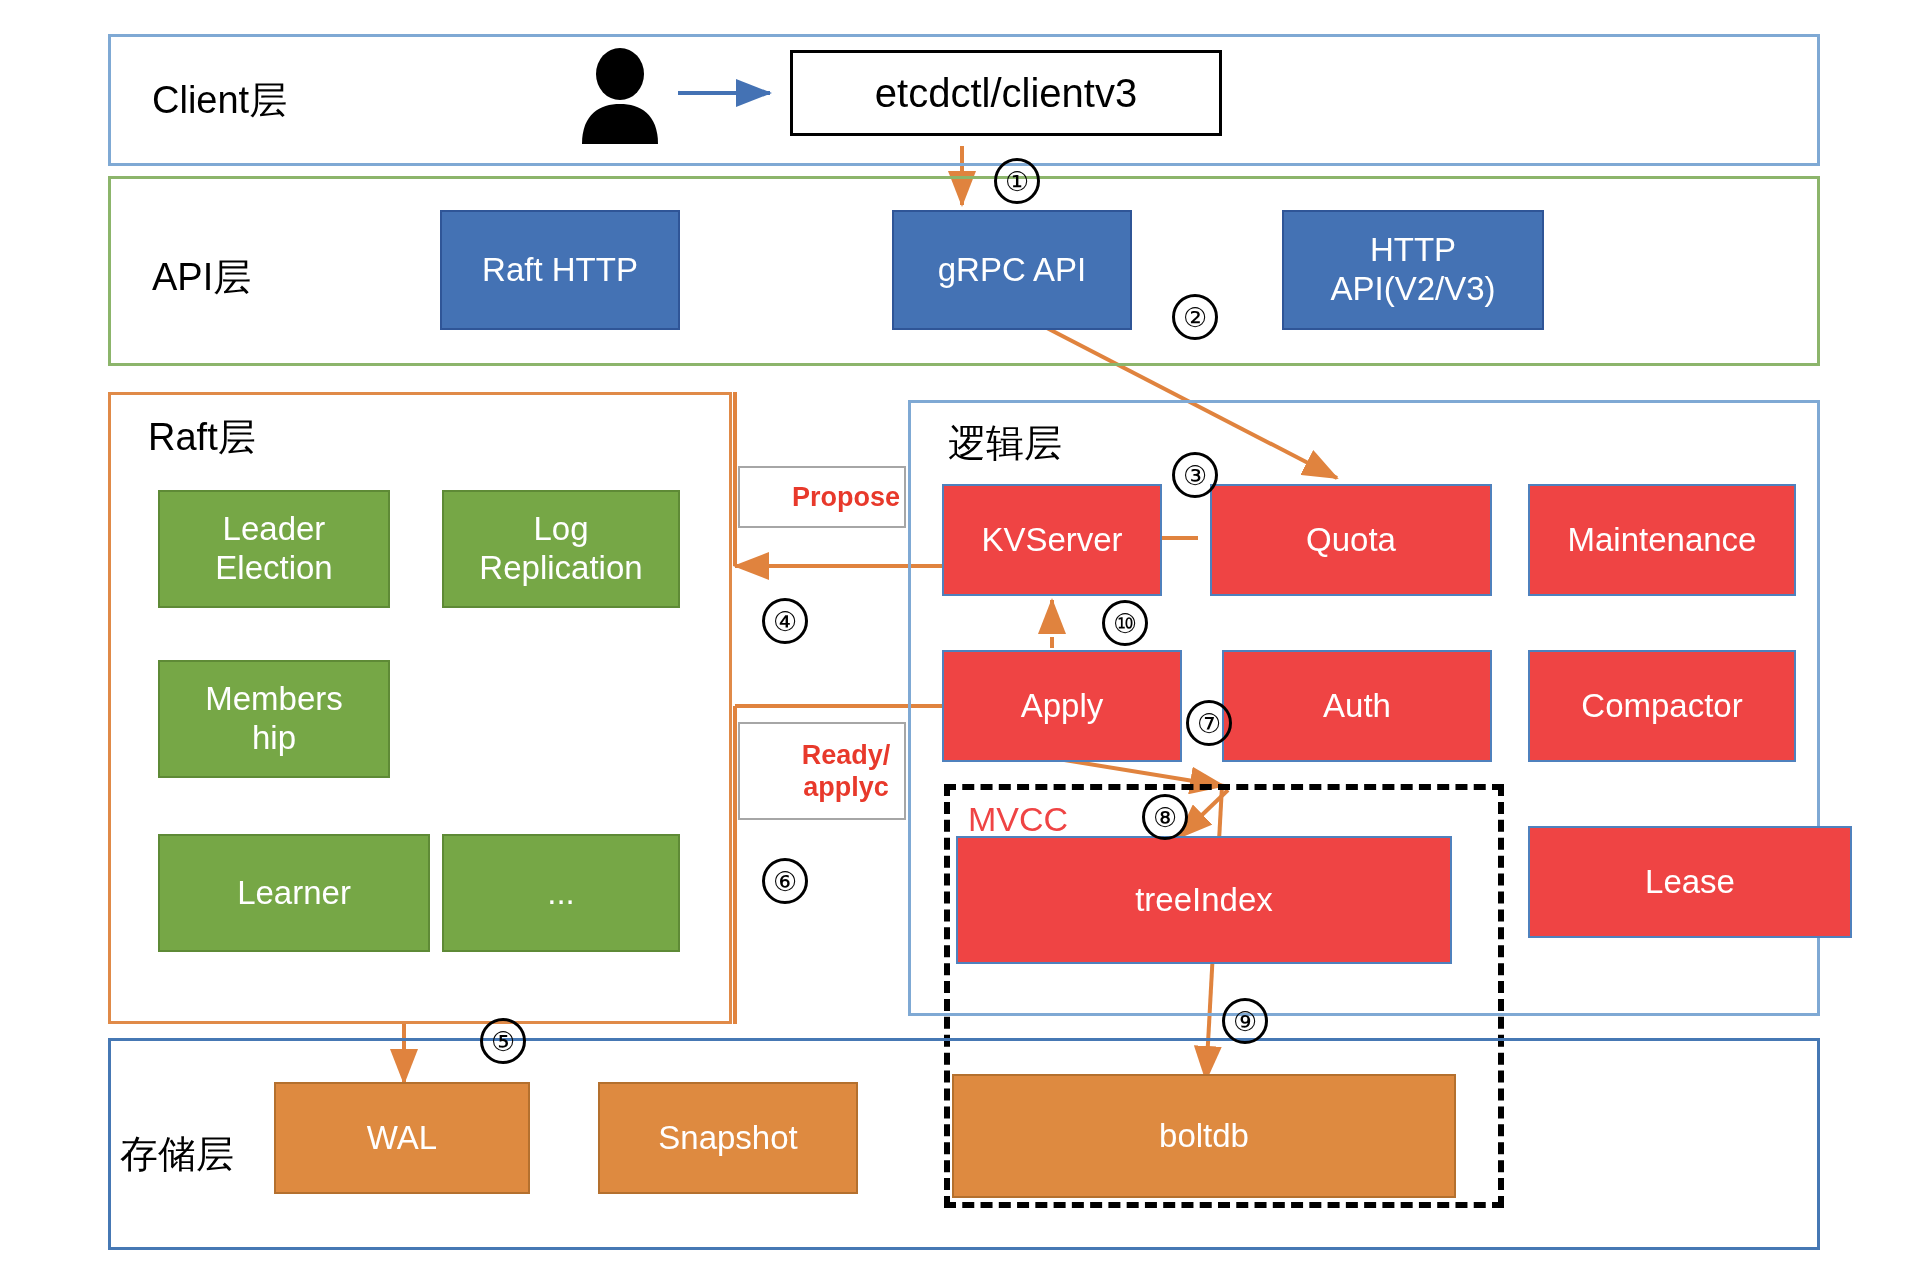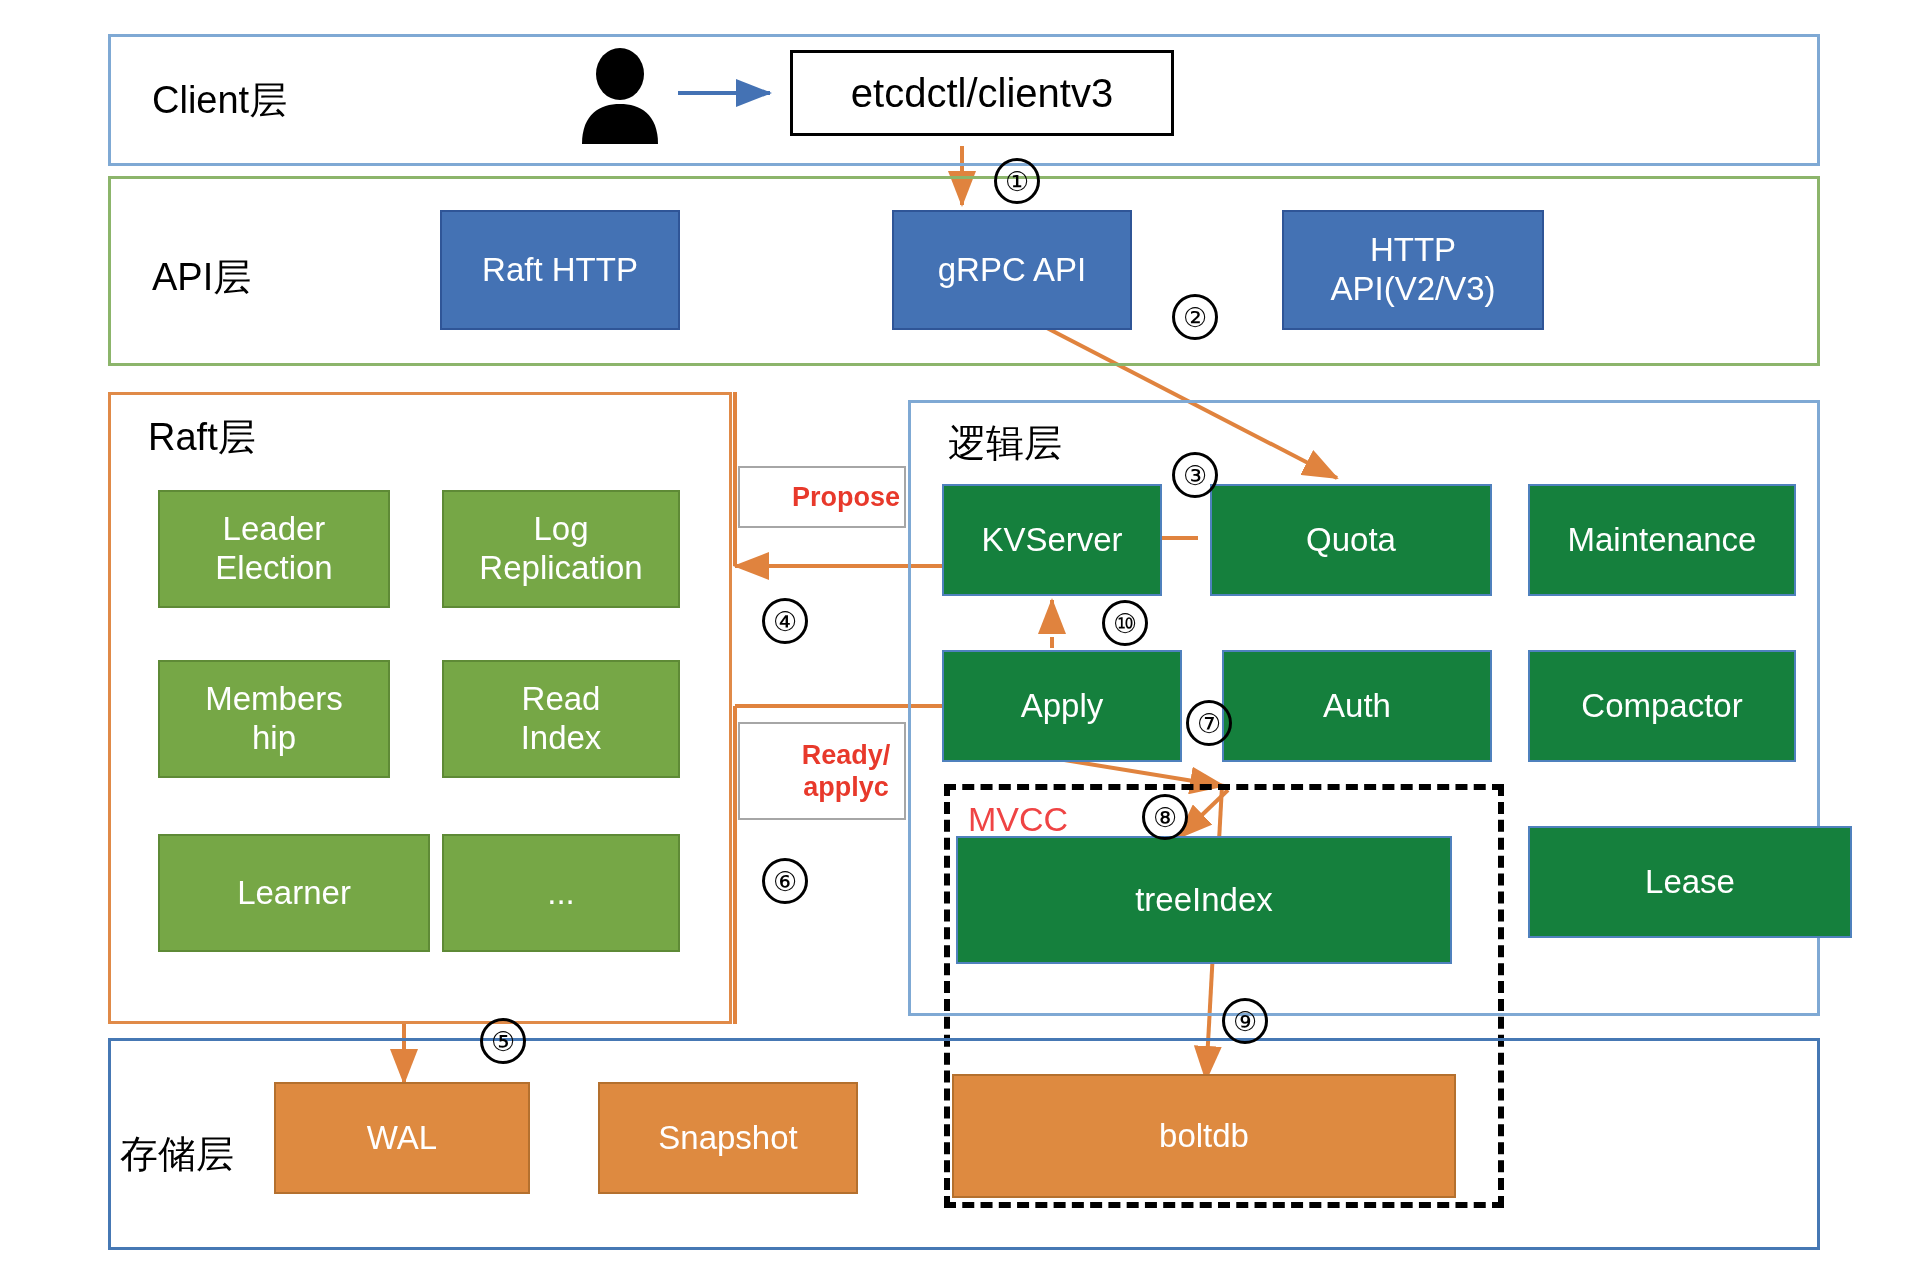--- a/index.html
+++ b/index.html
@@ -51,21 +51,21 @@
     align-items: center;
     justify-content: center;
     text-align: center;
     color: #ffffff;
     font-size: 33px;
     line-height: 1.18;
     white-space: pre-line;
     padding: 2px;
   }
   .box-blue-dark  { background: #4472B4; border: 2px solid #2F5597; }
-  .box-blue-light { background: #15803d; border: 2px solid #4F81BD; }
+  .box-blue-light { background: #ef4444; border: 2px solid #4F81BD; }
   .box-green      { background: #76A746; border: 2px solid #5E8A36; }
   .box-orange     { background: #DE8A40; border: 2px solid #B4702E; }
 
   .box-white {
     position: absolute;
     box-sizing: border-box;
     background: #ffffff;
     border: 3px solid #000000;
     display: flex;
     align-items: center;
@@ -189,41 +189,39 @@
   </svg>
 
   <div class="layer layer-client"></div>
   <div class="layer-title lt-client">Client层</div>
 
   <svg class="person" viewBox="0 0 84 96">
     <ellipse cx="42" cy="26" rx="24" ry="26" fill="#000000"></ellipse>
     <path d="M4 96 C4 66, 22 56, 42 56 C62 56, 80 66, 80 96 Z" fill="#000000"></path>
   </svg>
 
-  <div class="box-white" style="left:790px; top:50px; width:384px; height:86px;">etcdctl/clientv3</div>
+  <div class="box-white" style="left:790px; top:50px; width:432px; height:86px;">etcdctl/clientv3</div>
 
   <div class="layer layer-api"></div>
   <div class="layer-title lt-api">API层</div>
 
   <div class="box box-blue-dark" style="left:440px; top:210px; width:240px; height:120px;">Raft HTTP</div>
   <div class="box box-blue-dark" style="left:892px; top:210px; width:240px; height:120px;">gRPC API</div>
   <div class="box box-blue-dark" style="left:1282px; top:210px; width:262px; height:120px;">HTTP
 API(V2/V3)</div>
 
   <div class="layer layer-raft"></div>
   <div class="layer-title lt-raft">Raft层</div>
 
   <div class="box box-green" style="left:158px; top:490px; width:232px; height:118px;">Leader
 Election</div>
   <div class="box box-green" style="left:442px; top:490px; width:238px; height:118px;">Log
 Replication</div>
   <div class="box box-green" style="left:158px; top:660px; width:232px; height:118px;">Members
 hip</div>
-  <div class="box box-green" style="left:442px; top:660px; width:238px; height:118px;">Read
-Index</div>
   <div class="box box-green" style="left:158px; top:834px; width:272px; height:118px;">Learner</div>
   <div class="box box-green" style="left:442px; top:834px; width:238px; height:118px;">...</div>
 
   <div class="label-box" style="left:738px; top:466px; width:168px; height:62px;">Propose</div>
   <div class="label-box" style="left:738px; top:722px; width:168px; height:98px;">Ready/
 applyc</div>
 
   <div class="layer layer-logic"></div>
   <div class="layer-title lt-logic">逻辑层</div>
 

